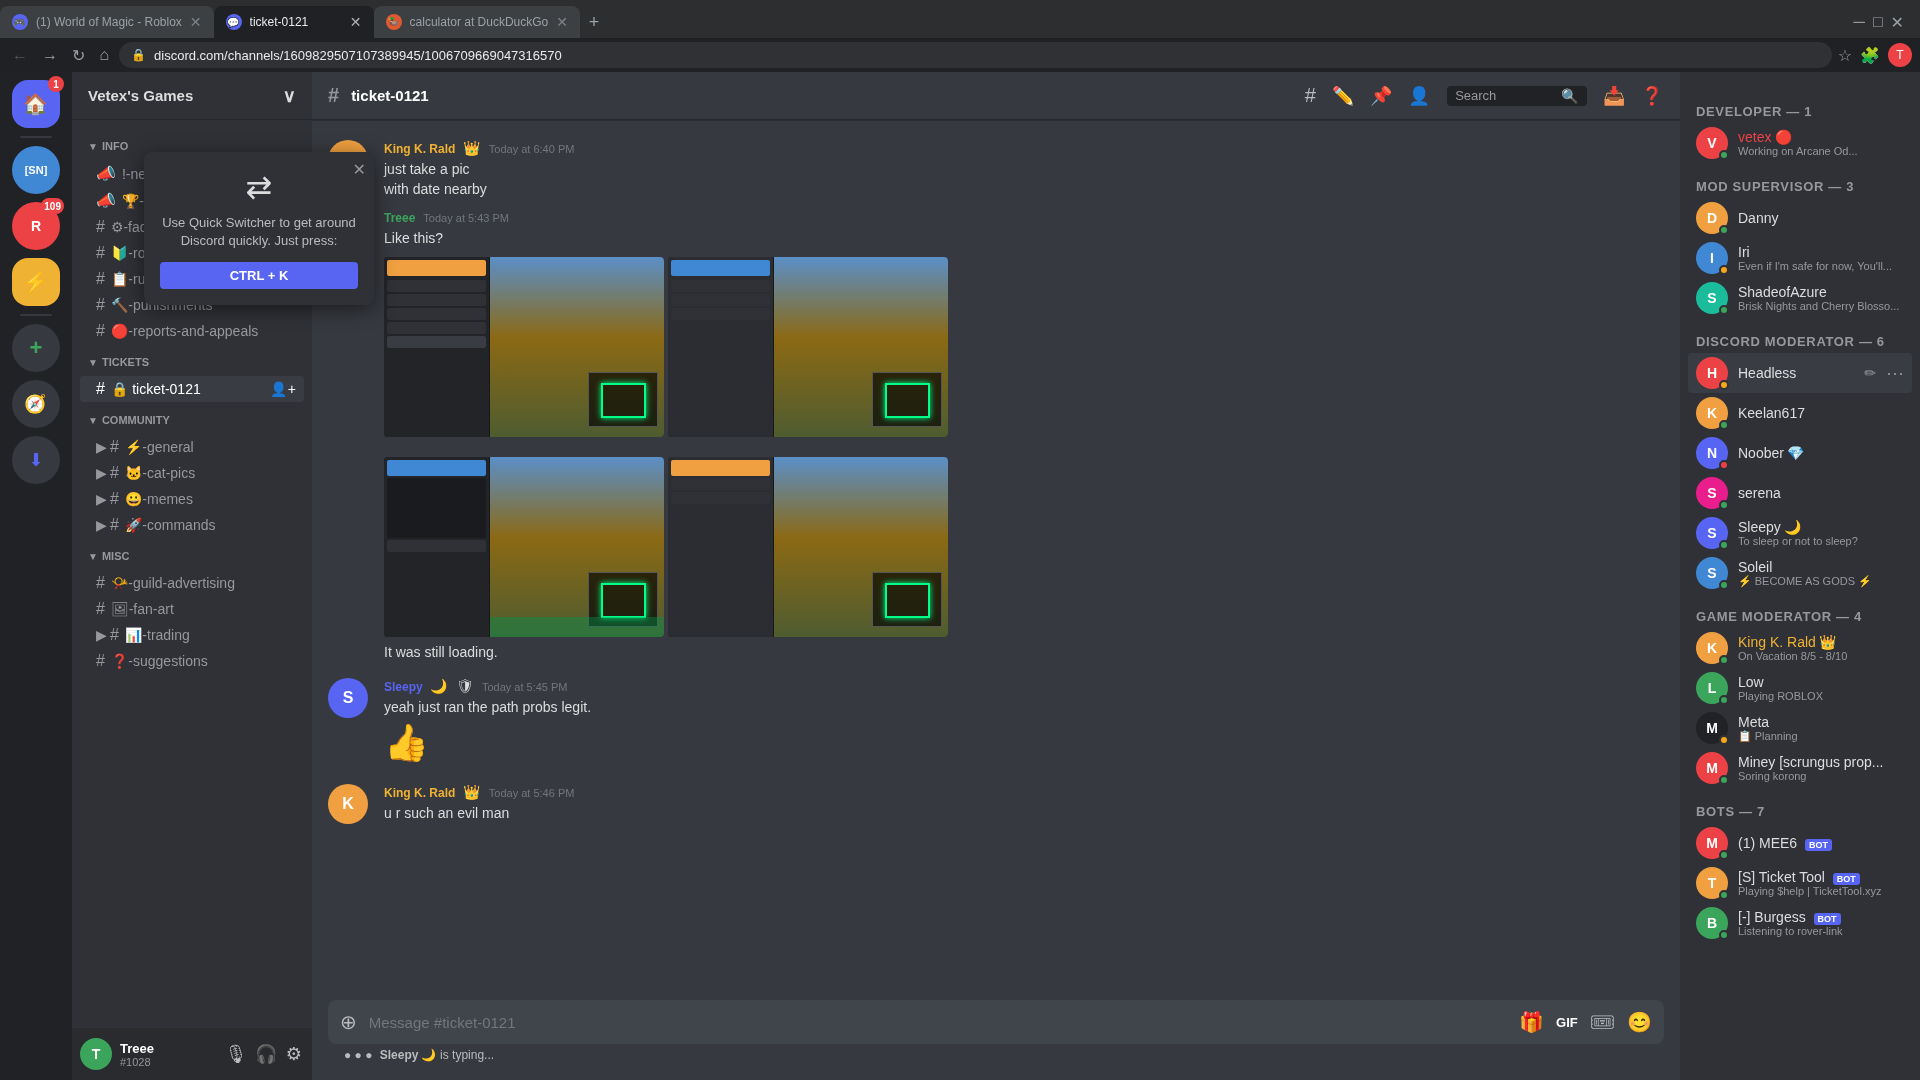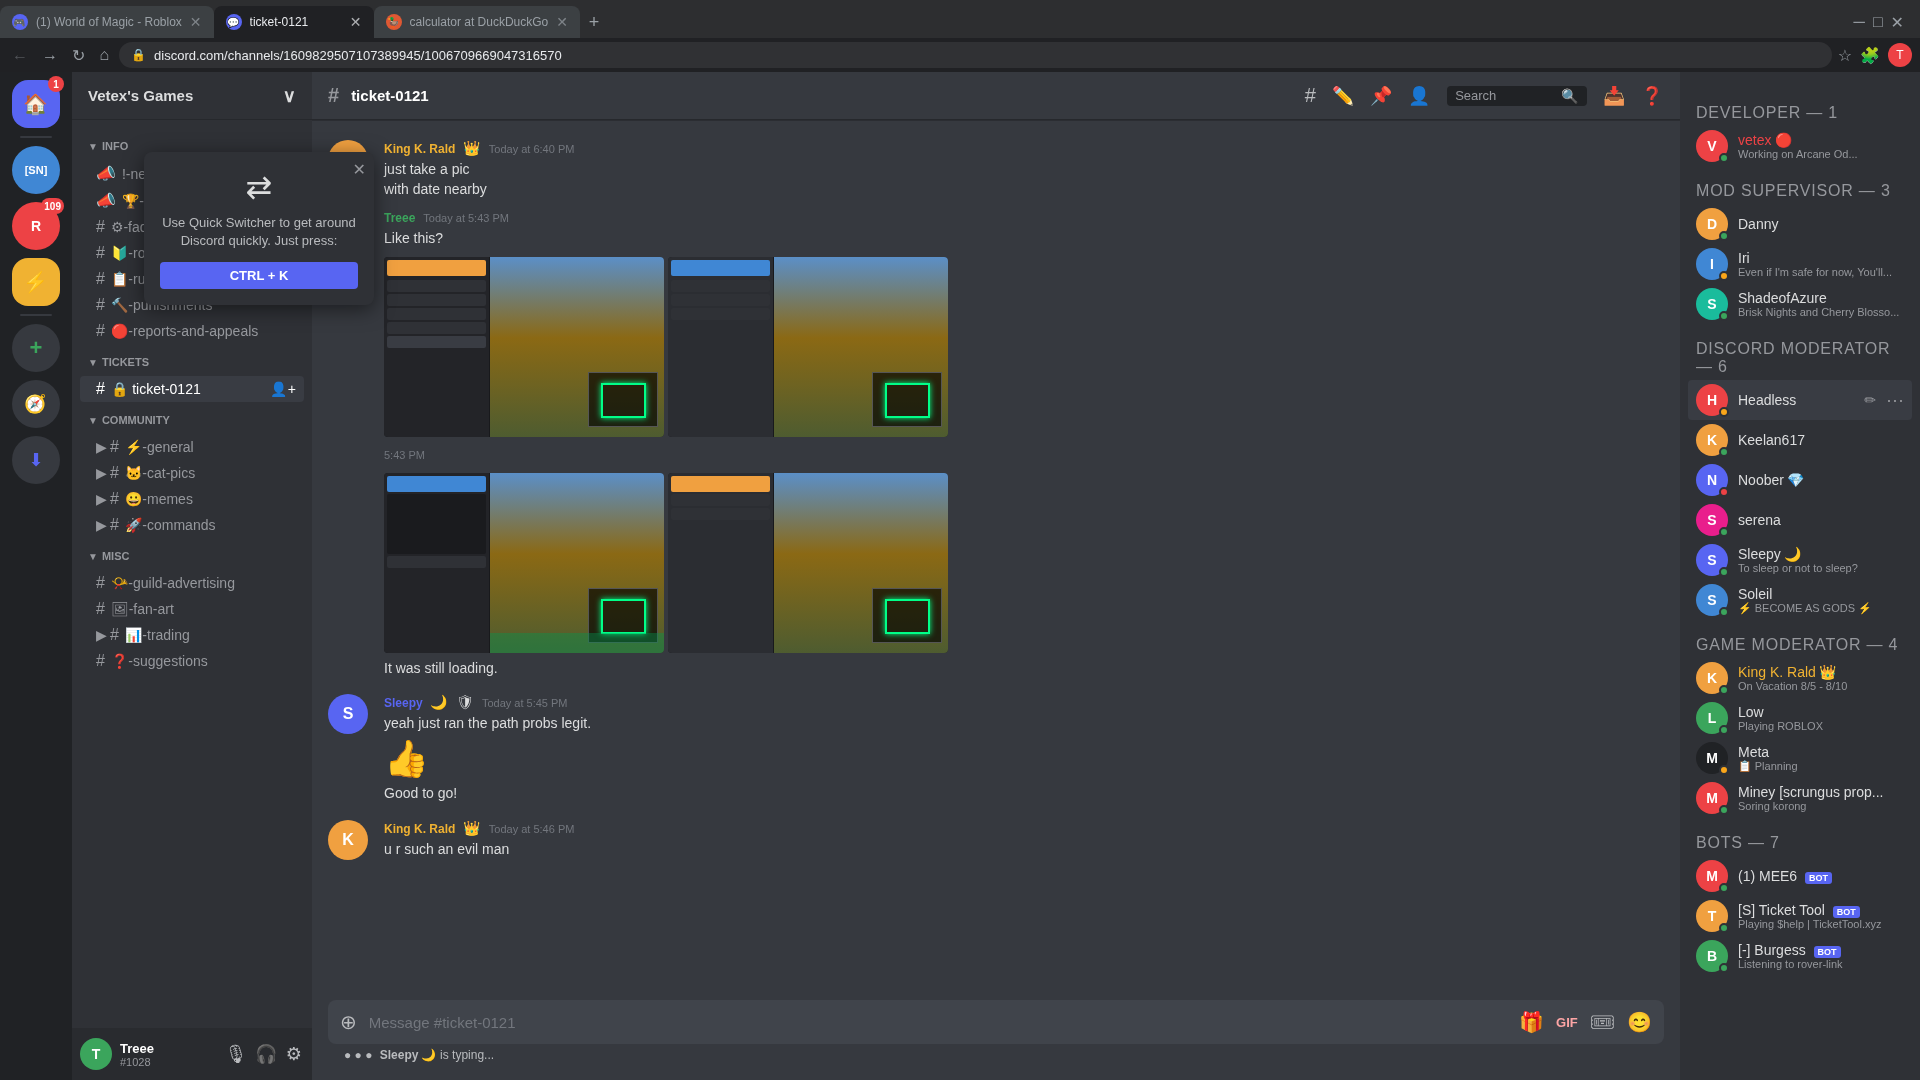--- a/index.html
+++ b/index.html
@@ -402,22 +402,22 @@
     }
 
     
     .members-panel {
       width: 240px;
       background: #2f3136;
       overflow-y: auto;
       padding: 16px 8px;
     }
     .member-category {
-      font-size: 16px;
-      font-weight: 400;
+      font-size: 13px;
+      font-weight: 700;
       color: #96989d;
       text-transform: uppercase;
       padding: 16px 8px 4px;
       letter-spacing: 0.05em;
     }
     .member-item {
       display: flex;
       align-items: center;
       gap: 10px;
       padding: 4px 8px;
@@ -756,21 +756,20 @@
                     <div style="width:45px;height:35px;border:2px solid #00ff88;box-shadow:0 0 6px #00ff88;margin:10px auto 0;"></div>
                   </div>
                 </div>
               </div>
             </div>
           </div>
         </div>
       </div>
 
       <div style="padding: 4px 16px 4px 72px; display:flex; flex-direction:column;">
-        <div style="display:flex;font-size:11px;color:#72767d;margin-bottom:4px;">5:43 PM</div>
         <div class="message-image-grid">
           <div class="message-image">
             <div style="width:100%;height:100%;display:flex;flex-direction:row;background:#1a1b1e;">
               <div style="width:38%;height:100%;background:#232428;border-right:1px solid #18191c;padding:3px;">
                 <div style="height:16px;background:#4087d4;border-radius:2px;margin-bottom:2px;"></div>
                 <div style="height:60px;background:#1a1b1e;border-radius:2px;margin-bottom:2px;"></div>
                 <div style="height:12px;background:#2f3136;border-radius:2px;"></div>
               </div>
               <div style="flex:1;background:linear-gradient(180deg,#5b8fc7 0%,#8b6914 45%,#4e5c30 100%);position:relative;">
                 <div style="position:absolute;right:6px;bottom:10px;width:70px;height:55px;background:rgba(0,0,0,0.65);border:1px solid #555;">
@@ -802,21 +801,20 @@
         <div class="message-avatar" style="background:#5865f2;">S</div>
         <div class="message-content">
           <div class="message-header">
             <span class="message-author blue">Sleepy</span>
             <span>🌙</span>
             <span>🛡</span>
             <span class="message-timestamp">Today at 5:45 PM</span>
           </div>
           <div class="message-text">yeah just ran the path probs legit.</div>
           <div style="font-size:36px;margin:4px 0;">👍</div>
-          <div class="message-text">Good to go!</div>
         </div>
       </div>
 
       <div class="message-group" style="margin-top:8px;">
         <div class="message-avatar av-orange">K</div>
         <div class="message-content">
           <div class="message-header">
             <span class="message-author gold">King K. Rald</span>
             <span>👑</span>
             <span class="message-timestamp">Today at 5:46 PM</span>
@@ -825,21 +823,21 @@
         </div>
       </div>
     </div>
 
     <div class="message-input-area">
       <div class="message-input-box">
         <span class="input-btn">⊕</span>
         <input type="text" class="message-input-field" placeholder="Message #ticket-0121" style="">
         <div class="input-actions">
           <span class="input-btn">🎁</span>
-          <span class="input-btn" style="font-size:13px;font-weight:bold;color:#fca5a5;">GIF</span>
+          <span class="input-btn" style="font-size:13px;font-weight:bold;color:#ffffff;">GIF</span>
           <span class="input-btn">🎟</span>
           <span class="input-btn">😊</span>
         </div>
       </div>
       <div class="typing-indicator">
         <span style="color:#b9bbbe;font-size:12px;">● ● ●</span>
         <span style="margin-left:4px;"> <strong>Sleepy 🌙</strong> is typing...</span>
       </div>
     </div>
   </div>

